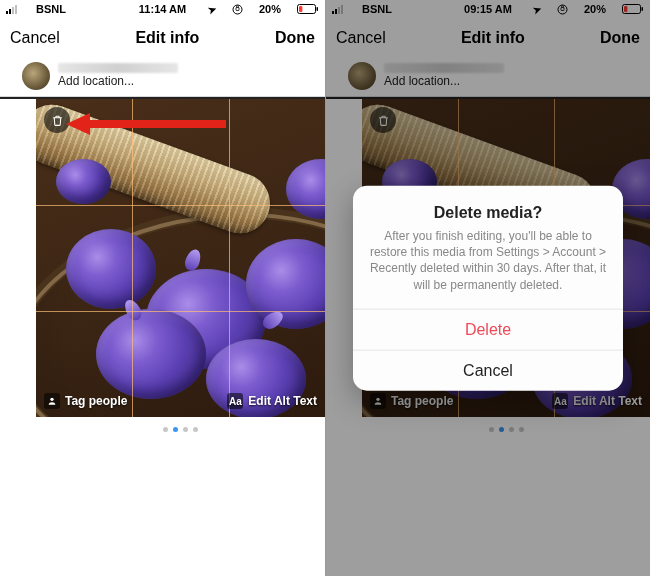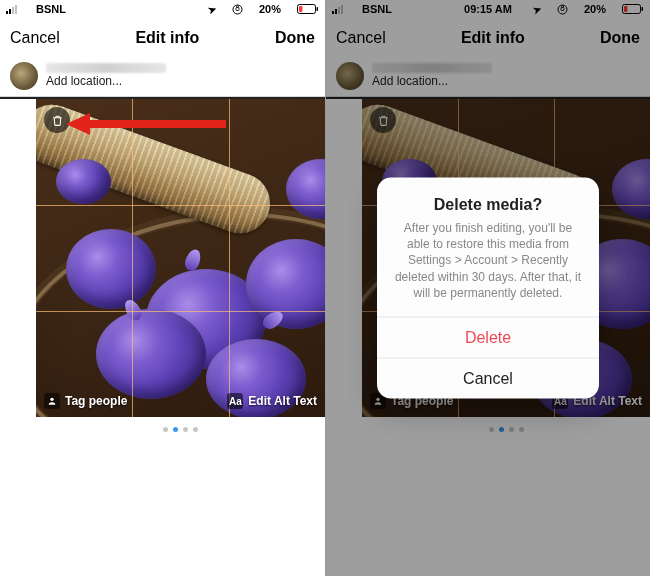--- a/index.html
+++ b/index.html
@@ -17,21 +17,21 @@
   .sb-center { position: absolute; left: 0; right: 0; text-align: center; font-weight: 600; }
   .status-bar span { position: relative; z-index: 1; }
   .nav-bar {
     height: 40px; display: flex; align-items: center; justify-content: space-between;
     padding: 0 10px; font-size: 16px;
   }
   .nav-title { font-weight: 700; }
   .nav-btn { color: #000; font-weight: 400; }
   .nav-btn.done { font-weight: 600; }
   .meta-row {
-    display: flex; align-items: center; gap: 8px; padding: 4px 10px 6px 10px;
+    display: flex; align-items: center; gap: 8px; padding: 4px 10px 6px 22px;
     border-bottom: 1px solid #d8d8d8;
   }
   .avatar {
     width: 28px; height: 28px; border-radius: 50%;
     background: radial-gradient(circle at 40% 40%, #b9a77a 0%, #6b5a3a 60%, #3a2e18 100%);
     flex: 0 0 auto;
   }
   .meta-text { display: flex; flex-direction: column; line-height: 1.1; flex: 1; }
   .username-blur {
     width: 120px; height: 10px;
@@ -101,38 +101,39 @@
   .chip-icon { width:16px; height:16px; display:flex; align-items:center; justify-content:center;
     background: rgba(0,0,0,.55); border-radius:3px; font-size:10px; font-weight:700; }
   .pager { display:flex; gap:5px; justify-content:center; margin-top:10px; }
   .dot { width:5px; height:5px; border-radius:50%; background:#c7c7c7; }
   .dot.active { background:#3897f0; }
   .overlay-dim {
     position:absolute; inset:0; background:rgba(0,0,0,.38); z-index:5;
   }
   .alert {
     position:absolute; left:50%; top:50%; transform:translate(-50%,-50%);
-    width: 222px; background:#fdfdfd; border-radius:14px; z-index:6;
+    width: 270px; background:#fdfdfd; border-radius:14px; z-index:6;
     overflow:hidden; text-align:center;
     box-shadow: 0 10px 30px rgba(0,0,0,.3);
   }
   .alert-title { font-size:16px; font-weight:600; padding: 18px 16px 6px; color:#222; }
   .alert-msg { font-size:12px; line-height:1.35; color:#888; padding: 0 16px 16px; }
   .alert-btn {
     border-top:1px solid #e4e4e4; font-size:16px; padding: 11px 0;
   }
   .alert-btn.delete { color:#ed4956; }
   .alert-btn.cancel { color:#222; }
   svg { display:block; }
 </style>
 </head>
 <body>
 
 <div class="phone left">
   <div class="status-bar">
+    <div class="sb-center">11:14 AM</div>
     <span class="sb-left">
       <span>
           <svg width="14" height="10">
             <rect x="0" y="7" width="2" height="3" fill="#000"></rect>
             <rect x="3" y="5" width="2" height="5" fill="#000"></rect>
             <rect x="6" y="3" width="2" height="7" fill="#c0c0c0"></rect>
             <rect x="9" y="1" width="2" height="9" fill="#c0c0c0"></rect>
           </svg>
         </span>
       <span>BSNL</span>

